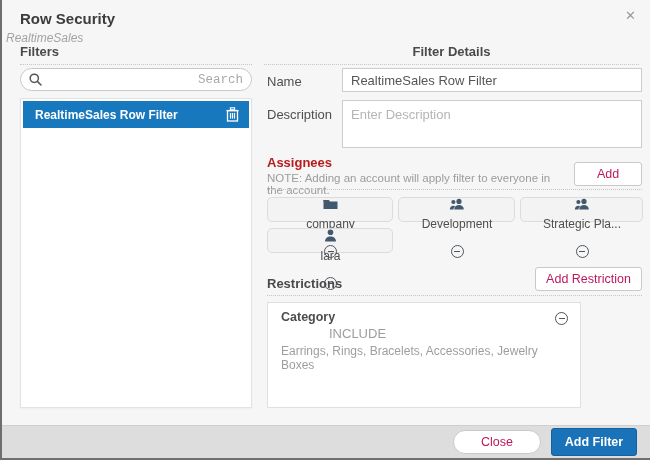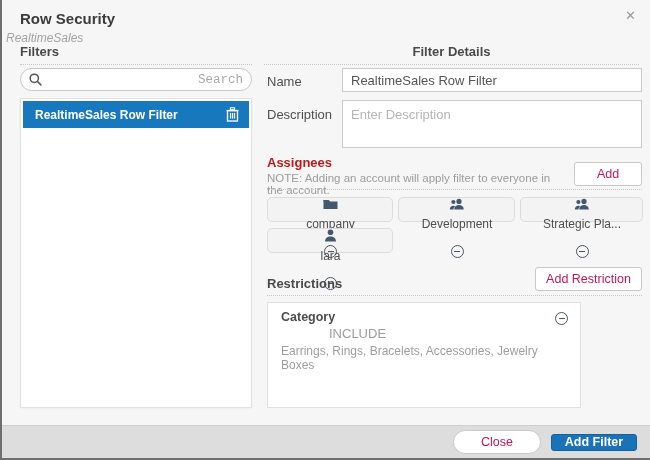--- a/index.html
+++ b/index.html
@@ -109,21 +109,21 @@
   .r-values { font-size:12px; color:#9e9e9e; margin-top:3px; }
   .restriction-item .minus { position:absolute; right:12px; top:9px; }
 
   .footer {
     position:absolute; left:0; bottom:0; width:100%; height:33px;
     background:#dddddd; border-top:1px solid #cfcfcf;
     display:flex; align-items:center; justify-content:flex-end; gap:10px; padding-right:13px;
   }
   .btn-close { width:88px; height:24px;border-radius:12px; }
   .btn-primary {
-    width:86px; height:17px; background:#1a72b8; border:1px solid #15619e;
+    width:86px; height:28px; background:#1a72b8; border:1px solid #15619e;
     border-radius:3px; color:#fff; font-weight:700; font-size:12.5px;
     display:flex; align-items:center; justify-content:center; cursor:pointer;
   }
 
   .ico { display:inline-block; flex:0 0 auto; }
 </style>
 </head>
 <body>
 
 <div class="window">

